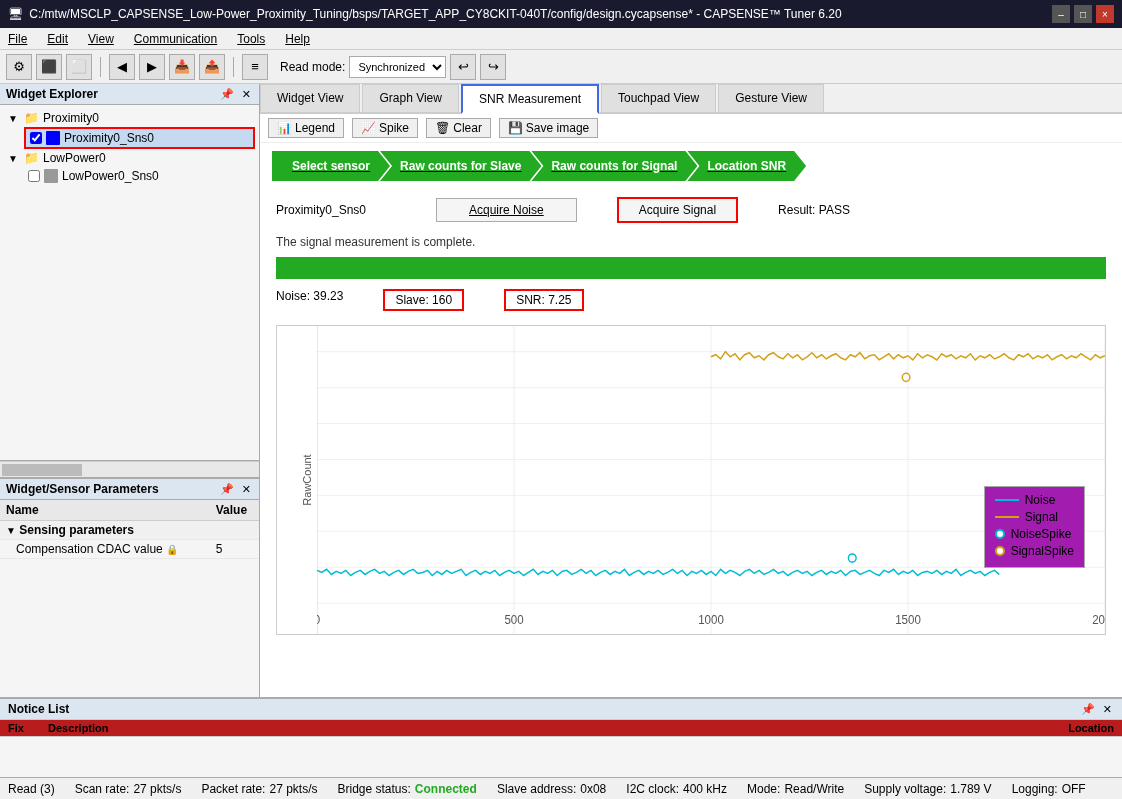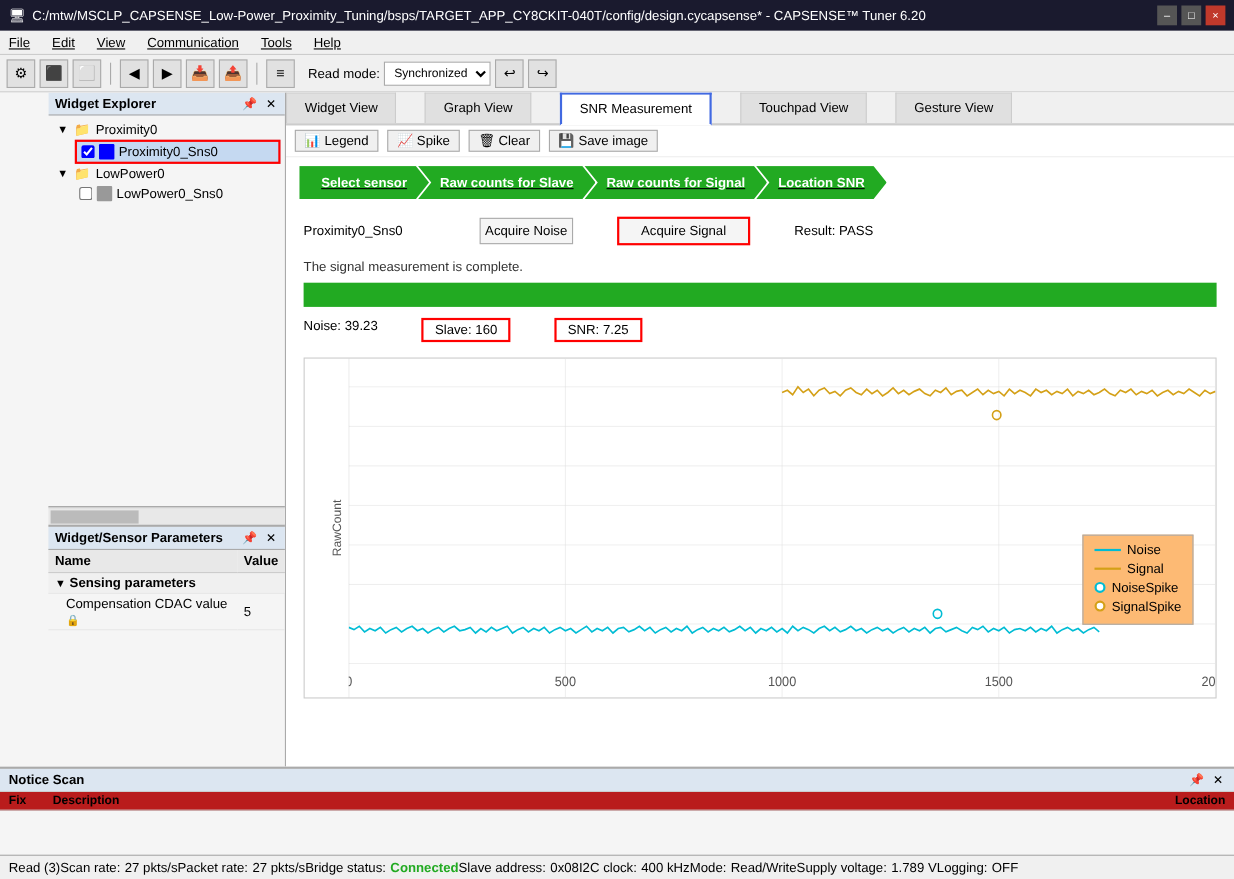--- a/index.html
+++ b/index.html
@@ -19,21 +19,21 @@
     .toolbar { background: #f0f0f0; border-bottom: 1px solid #ccc; padding: 3px 6px; display: flex; align-items: center; gap: 4px; height: 34px; }
     .tool-btn { width: 26px; height: 26px; background: #e1e1e1; border: 1px solid #aaa; cursor: pointer; display: flex; align-items: center; justify-content: center; font-size: 13px; }
     .tool-separator { width: 1px; height: 20px; background: #aaa; margin: 0 4px; }
     .read-mode-label { font-size: 12px; margin-left: 8px; }
     .read-mode-select { height: 22px; border: 1px solid #aaa; background: white; padding: 0 4px; font-size: 11px; }
 
     
     .main-layout { display: flex; flex: 1; overflow: hidden; }
 
     
-    .sidebar { width: 260px; display: flex; flex-direction: column; border-right: 1px solid #aaa; background: #f5f5f5; padding-left: 44px; }
+    .sidebar { width: 260px; display: flex; flex-direction: column; border-right: 1px solid #aaa; background: #f5f5f5; }
     .sidebar-panel { border-bottom: 1px solid #aaa; flex: 1; overflow: hidden; }
     .sidebar-panel-header { background: #dce6f1; padding: 3px 6px; font-weight: bold; font-size: 11px; display: flex; align-items: center; justify-content: space-between; border-bottom: 1px solid #aaa; }
     .sidebar-panel-header-icons { display: flex; gap: 4px; }
     .sidebar-icon-btn { cursor: pointer; font-size: 11px; background: none; border: none; padding: 0 2px; }
     .tree-container { padding: 4px; }
     .tree-item { display: flex; align-items: center; gap: 4px; padding: 2px 4px; cursor: pointer; }
     .tree-item.selected { background: #c5d9f1; border: 1px solid #aaa; }
     .tree-expander { font-size: 10px; width: 12px; }
     .tree-checkbox { width: 12px; height: 12px; accent-color: blue; }
     .params-table { width: 100%; border-collapse: collapse; }
@@ -42,68 +42,68 @@
     .params-group { font-weight: bold; background: #f0f0f0; }
     .lock-icon { font-size: 10px; color: #888; }
 
     
     .sidebar-scroll { height: 16px; background: #e8e8e8; border-top: 1px solid #ccc; }
 
     
     .content-area { flex: 1; display: flex; flex-direction: column; background: white; }
 
     
-    .tab-bar { display: flex; border-bottom: 2px solid #ccc; background: #f0f0f0; gap: 24px; }
+    .tab-bar { display: flex; border-bottom: 2px solid #ccc; background: #f0f0f0; }
     .tab { padding: 6px 16px; cursor: pointer; border: 1px solid #ccc; border-bottom: none; background: #e0e0e0; margin-right: 2px; font-size: 12px; }
     .tab.active-highlighted { background: white; border: 2px solid #4169e1; border-bottom: 2px solid white; margin-bottom: -2px; z-index: 1; }
 
     
     .snr-toolbar { padding: 4px 8px; display: flex; align-items: center; gap: 8px; border-bottom: 1px solid #eee; }
     .snr-btn { display: flex; align-items: center; gap: 3px; padding: 2px 8px; background: #f0f0f0; border: 1px solid #aaa; cursor: pointer; font-size: 11px; }
 
     
     .flow-steps { display: flex; align-items: center; padding: 8px 12px; gap: 0; }
     .flow-step { display: flex; align-items: center; text-decoration: underline; }
     .step-box { padding: 8px 20px; color: white; font-size: 12px; font-weight: bold; position: relative; clip-path: polygon(0 0, calc(100% - 12px) 0, 100% 50%, calc(100% - 12px) 100%, 0 100%, 12px 50%); }
     .step-box.first { clip-path: polygon(0 0, calc(100% - 12px) 0, 100% 50%, calc(100% - 12px) 100%, 0 100%); }
     .step-box.green { background: #22aa22; }
 
     
     .sensor-row { display: flex; align-items: center; padding: 8px 16px; gap: 40px; }
     .sensor-name { min-width: 120px; font-size: 12px; }
-    .sensor-btn { padding: 4px 4px; background: #f5f5f5; border: 1px solid #aaa; cursor: pointer; font-size: 12px; }
+    .sensor-btn { padding: 4px 32px; background: #f5f5f5; border: 1px solid #aaa; cursor: pointer; font-size: 12px; text-decoration: underline; }
     .sensor-btn-highlighted { padding: 4px 20px; background: #f5f5f5; border: 2px solid red; cursor: pointer; font-size: 12px; }
 
     
     .status-msg { padding: 4px 16px; font-size: 12px; color: #333; }
 
     
     .progress-area { padding: 4px 16px; }
     .progress-bar-full { height: 22px; background: #22aa22; width: calc(100% - 0px); }
     .noise-signal-row { display: flex; padding: 6px 16px; gap: 40px; font-size: 12px; }
     .metric-box { border: 2px solid red; padding: 2px 10px; }
 
     
     .chart-container { flex: 1; padding: 8px 16px; position: relative; overflow: hidden; }
     .chart-inner { border: 1px solid #ccc; height: 310px; position: relative; background: white; }
     .chart-svg { width: 100%; height: 100%; }
-    .legend-box { position: absolute; right: 20px; top: 160px; border: 1px solid #aaa; background: #fdba74; padding: 6px 10px; font-size: 11px; text-align: right; }
+    .legend-box { position: absolute; right: 20px; top: 160px; border: 1px solid #aaa; background: #a21caf; padding: 6px 10px; font-size: 11px; text-align: right; }
     .legend-item { display: flex; align-items: center; gap: 6px; margin-bottom: 3px; }
 
     
     .notice-list { height: 80px; background: #f5f5f5; border-top: 2px solid #aaa; }
     .notice-header { background: #dce6f1; padding: 3px 8px; font-weight: bold; font-size: 11px; display: flex; align-items: center; justify-content: space-between; border-bottom: 1px solid #ccc; }
     .notice-table-header { display: flex; padding: 2px 8px; background: #b91c1c; border-bottom: 1px solid #ccc; }
     .notice-col { font-weight: bold; font-size: 11px; }
     .notice-col-fix { width: 40px; }
     .notice-col-desc { flex: 1; }
     .notice-col-loc { width: 80px; text-align: right; }
 
     
-    .status-bar { background: #f0f0f0; border-top: 1px solid #aaa; padding: 2px 8px; display: flex; align-items: center; height: 22px; font-size: 11px; }
+    .status-bar { background: #f0f0f0; border-top: 1px solid #aaa; padding: 2px 8px; display: flex; gap: 20px; align-items: center; height: 22px; font-size: 11px; }
     .status-item { display: flex; gap: 4px; }
     .status-connected { color: #22aa22; font-weight: bold; }
 
     .sidebar-bottom { height: 220px; display: flex; flex-direction: column; border-top: 2px solid #aaa; }
   </style>
 </head>
 <body>
 
 <div class="title-bar">
   <div class="title-bar-left">
@@ -364,21 +364,21 @@
             <span>SignalSpike</span>
           </div>
         </div>
       </div>
     </div>
   </div>
 </div>
 
 <div class="notice-list">
   <div class="notice-header">
-    <span>Notice Scan</span>
+    <span>Notice List</span>
     <div style="display:flex;gap:4px;">
       <button class="sidebar-icon-btn">📌</button>
       <button class="sidebar-icon-btn">✕</button>
     </div>
   </div>
   <div class="notice-table-header">
     <div class="notice-col notice-col-fix">Fix</div>
     <div class="notice-col notice-col-desc">Description</div>
     <div class="notice-col notice-col-loc">Location</div>
   </div>

